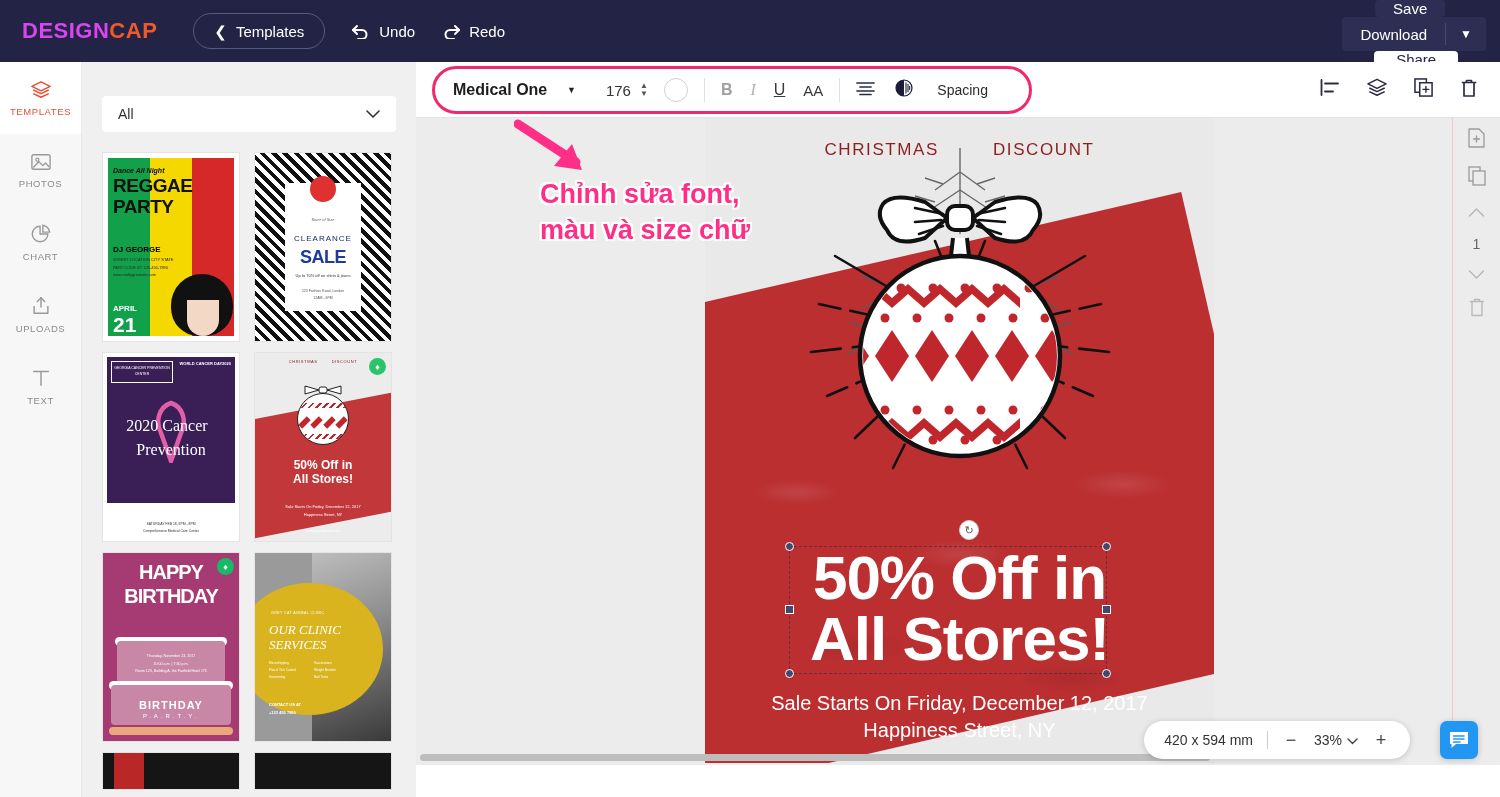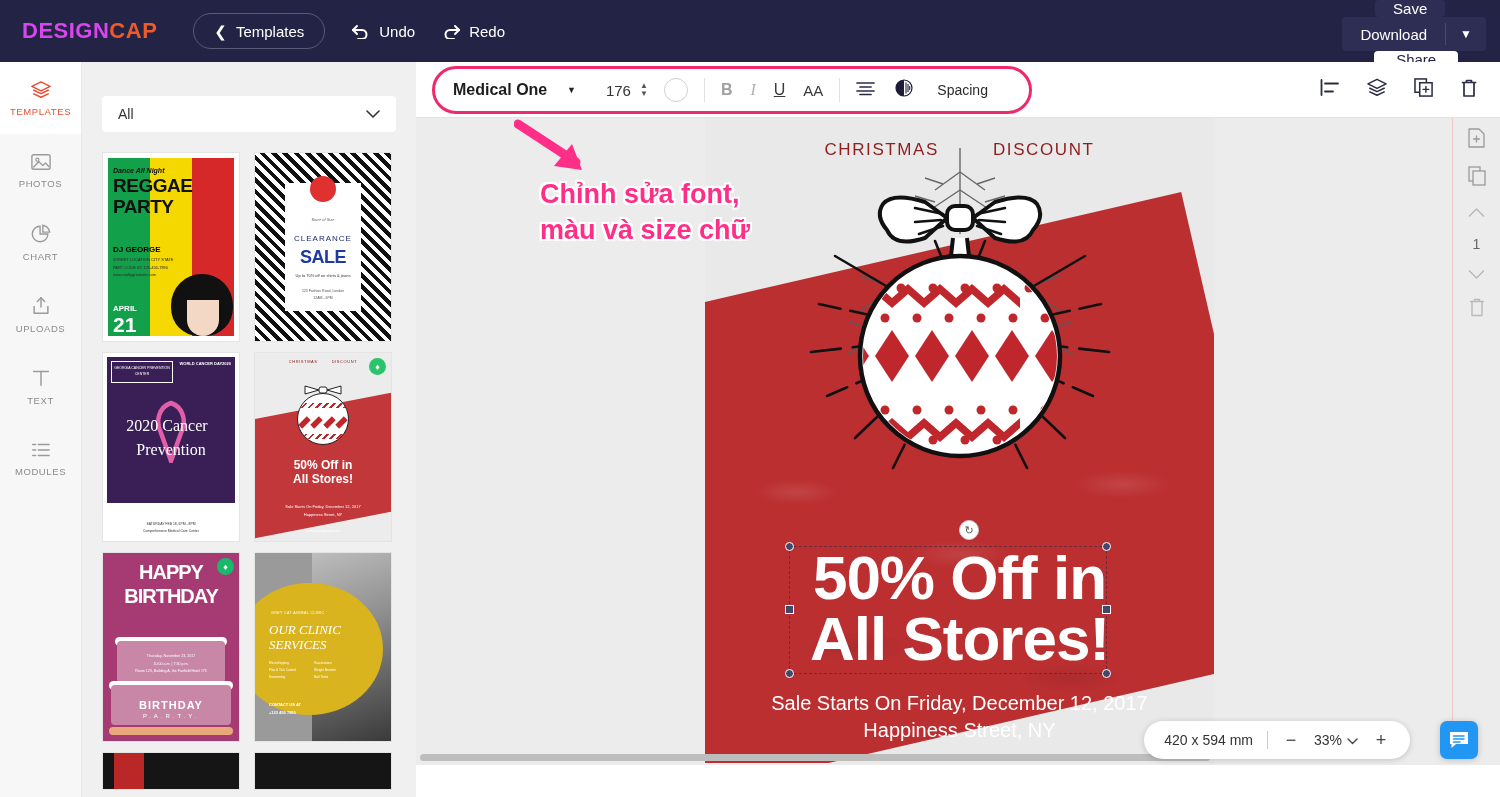--- a/index.html
+++ b/index.html
@@ -401,29 +401,20 @@
     <div class="rail-item">
       <span>
         <svg width="22" height="22" viewBox="0 0 24 24">
           <path d="M4 5 H20" fill="none" stroke="#9a9a9a" stroke-width="1.6" stroke-linecap="round"></path>
           <path d="M12 5 V20" fill="none" stroke="#9a9a9a" stroke-width="1.6" stroke-linecap="round"></path>
         </svg>
       </span>
       <span>TEXT</span>
     </div>
 
-    <div class="rail-item">
-      <span>
-        <svg width="22" height="20" viewBox="0 0 24 22">
-          <path d="M3 5 H6 M3 11 H6 M3 17 H6" stroke="#9a9a9a" stroke-width="1.7" stroke-linecap="round"></path>
-          <path d="M9 5 H21 M9 11 H21 M9 17 H21" stroke="#9a9a9a" stroke-width="1.5" stroke-linecap="round"></path>
-        </svg>
-      </span>
-      <span>MODULES</span>
-    </div>
 
   </div>
 
   <div class="tpanel">
     <div class="select-all">
       <span>All</span>
       <span>
         <svg width="14" height="9" viewBox="0 0 14 9">
             <path d="M1 1 L7 7 L13 1" fill="none" stroke="#333" stroke-width="1.6" stroke-linecap="round" stroke-linejoin="round"></path>
           </svg>

